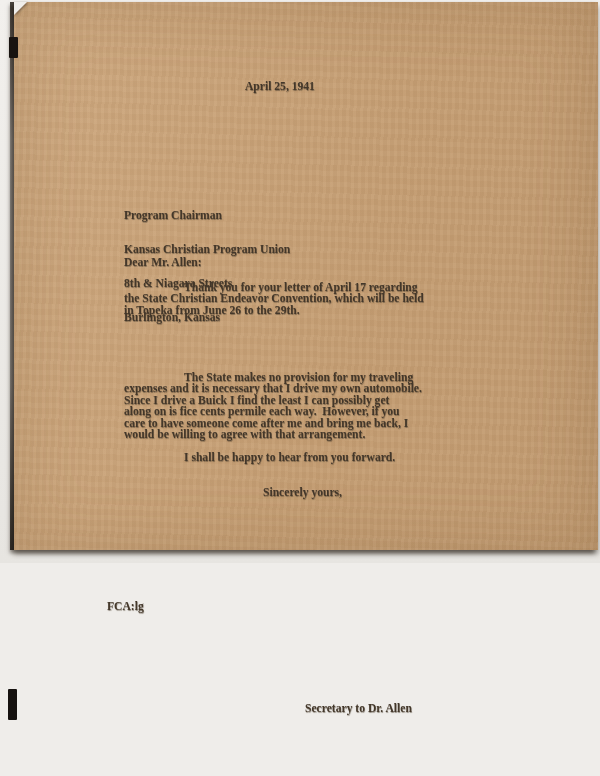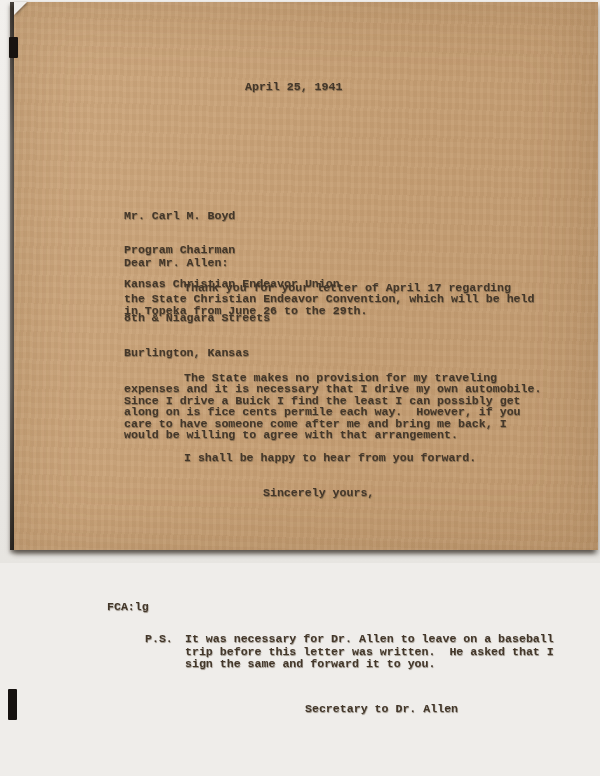--- a/index.html
+++ b/index.html
@@ -9,20 +9,21 @@
     height: 776px;
     background: #efedea;
     overflow: hidden;
     font-family: "Liberation Mono", "DejaVu Sans Mono", monospace;
   }
   .page {
     position: relative;
     width: 600px;
     height: 563px;
     background: linear-gradient(180deg, #f2f0ed, #e7e5e1);
+    font-family: Liberation Serif, serif;
   }
   .paper {
     position: absolute;
     left: 14px;
     top: 2px;
     right: 2px;
     bottom: 13px;
     background:
       linear-gradient(105deg, rgba(255,255,255,0.05), rgba(80,55,30,0.05) 60%, rgba(80,55,30,0.08)),
       #cba377;
@@ -111,23 +112,22 @@
     <div class="paper-grain"></div>
   </div>
   <div class="edge-line"></div>
   <div class="scan-mark-top"></div>
   <div class="scan-mark-bottom"></div>
   <div class="corner-fold"></div>
 
   <div class="ink date-line">April 25, 1941</div>
 
   <div class="ink recipient">
-    <div class="addr-line">Mr. Carl M. Boyd</div>
     <div class="addr-line">Program Chairman</div>
-    <div class="addr-line">Kansas Christian Endeavor Union</div>
+    <div class="addr-line">Kansas Christian Program Union</div>
     <div class="addr-line">8th &amp; Niagara Streets</div>
     <div class="addr-line">Burlington, Kansas</div>
   </div>
 
   <div class="ink salutation">Dear Mr. Allen:</div>
 
   <div class="ink para para-1">Thank you for your letter of April 17 regarding
 the State Christian Endeavor Convention, which will be held
 in Topeka from June 26 to the 29th.</div>
   <div class="ink para para-3">The State makes no provision for my traveling
@@ -136,21 +136,15 @@
 along on is fice cents permile each way.  However, if you
 care to have someone come after me and bring me back, I
 would be willing to agree with that arrangement.</div>
   <div class="ink para para-4">I shall be happy to hear from you forward.</div>
 
   <div class="ink closing">Sincerely yours,</div>
 
 
   <div class="ink initials">FCA:lg</div>
 
-  <div class="ink postscript">
-    <div class="ps-label">P.S.</div>
-    <div class="ps-text">It was necessary for Dr. Allen to leave on a baseball
-trip before this letter was written.  He asked that I
-sign the same and forward it to you.</div>
-  </div>
 
   <div class="ink signoff">Secretary to Dr. Allen</div>
 </div>
 
 </body></html>

